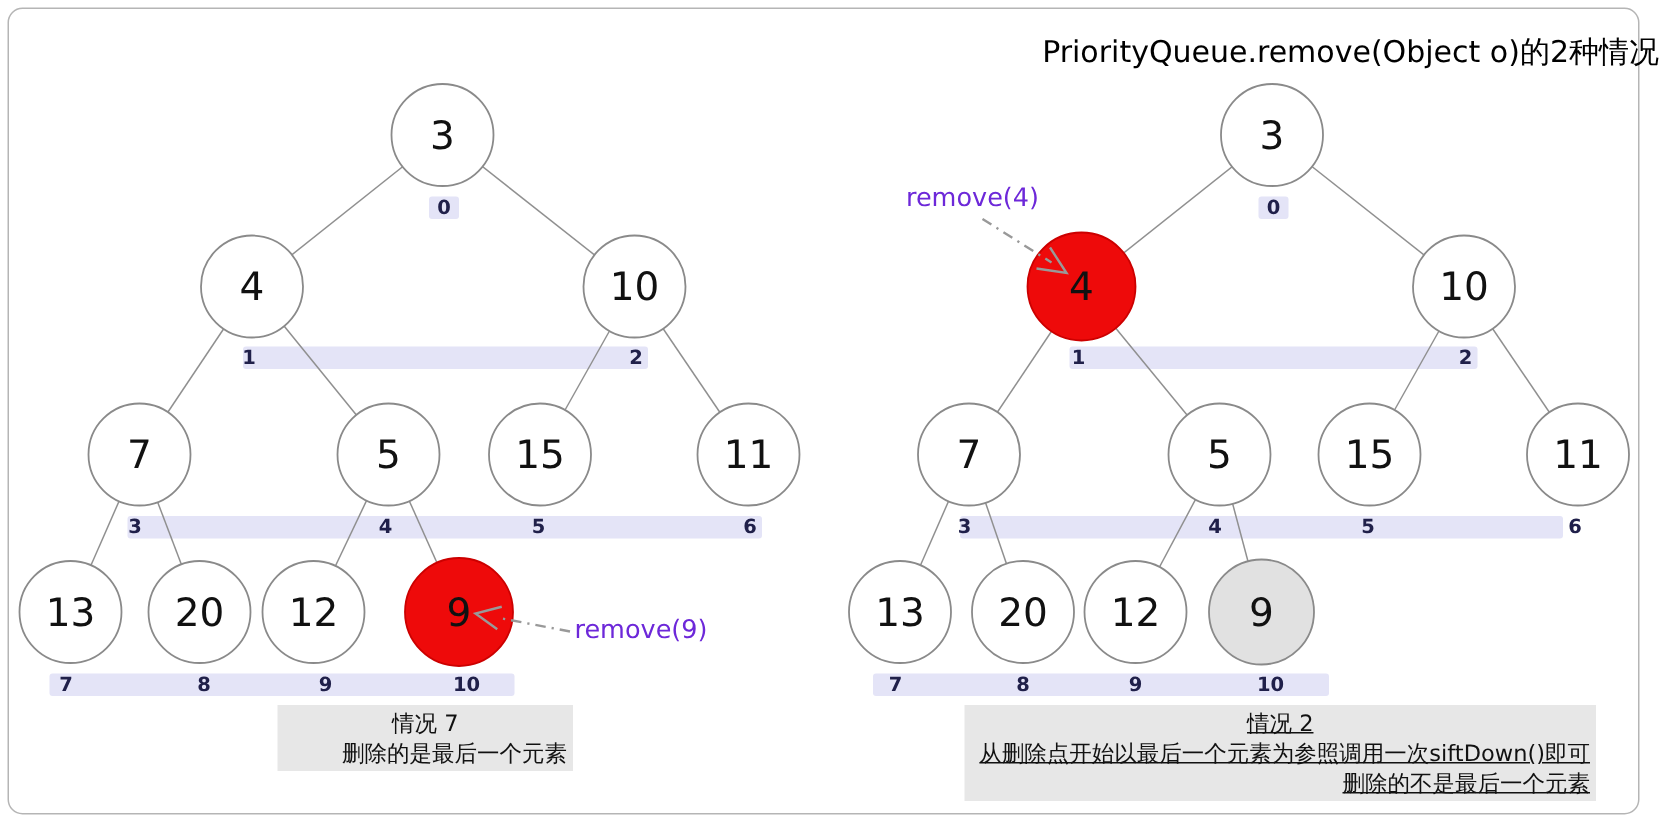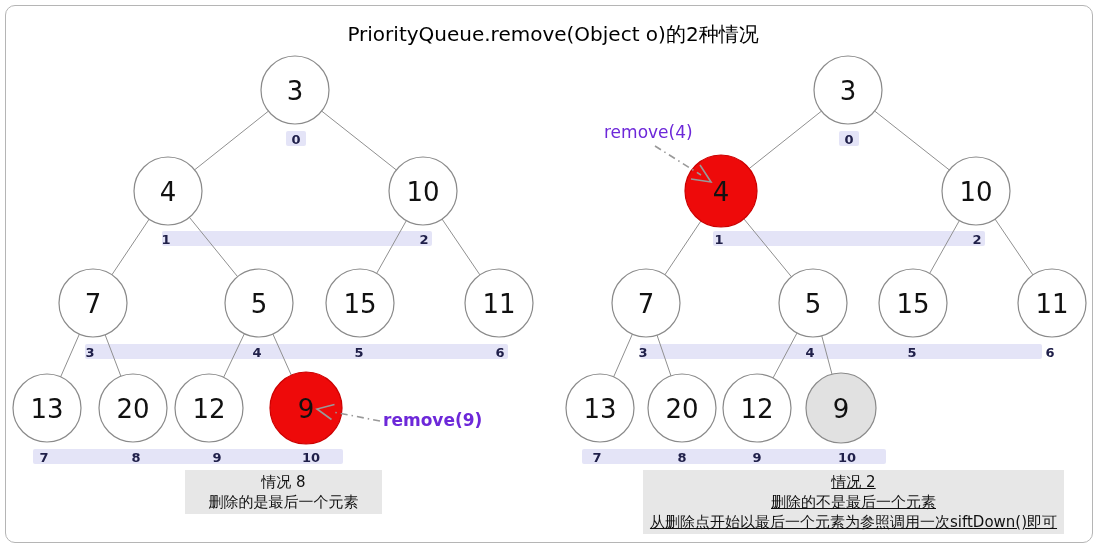--- a/index.html
+++ b/index.html
@@ -1,28 +1,28 @@
 <!DOCTYPE html>
 <html><head>
 <meta charset="utf-8">
 <style>
   html,body{margin:0;padding:0;background:#ffffff;}
   body{width:1106px;height:550px;font-family:"DejaVu Sans","Liberation Sans",sans-serif;}
   .canvas{position:relative;width:1106px;height:550px;overflow:hidden;background:#fff;}
   .frame{position:absolute;left:5px;top:5px;width:1086px;height:536px;border:1px solid #b5b5b5;border-radius:10px;}
-  .title{position:absolute;left:0;top:21px;width:1106px;text-align:center;font-size:20px;color:#000;}
+  .title{position:absolute;left:0;top:21px;width:1106px;text-align:right;font-size:20px;color:#000;}
   svg.diagram{position:absolute;left:0;top:0;}
   .remove-label{position:absolute;font-size:17px;color:#6d28d9;white-space:nowrap;}
-  .remove-1{left:383px;top:410px;font-weight:bold;}
+  .remove-1{left:383px;top:410px;}
   .remove-2{left:604px;top:122px;}
   .caption{position:absolute;top:470px;background:#e7e7e7;font-size:15px;line-height:20px;color:#111;padding:2px 4px;}
   .caption-1{left:185px;width:189px;}
   .caption-2{left:643px;width:413px;text-decoration:underline;}
   .cap-title{text-align:center;}
-  .cap-line{text-align:center;white-space:nowrap;}
+  .cap-line{text-align:right;white-space:nowrap;}
 </style>
 </head>
 <body>
 
 <div class="canvas">
   <div class="frame"></div>
   <div class="title">PriorityQueue.remove(Object o)的2种情况</div>
 
   <svg class="diagram" width="1106" height="550" viewBox="0 0 1106 550">
       <g>
@@ -126,22 +126,22 @@
         <text x="847" y="457" text-anchor="middle" dominant-baseline="central" font-size="13" font-weight="600" fill="#20204a">10</text>
         <line x1="655" y1="146" x2="701" y2="175" stroke="#999999" stroke-width="1.6" stroke-dasharray="7 4 1.5 4"></line>
         <polyline points="691,179 711,182 700,165" fill="none" stroke="#999999" stroke-width="1.6" stroke-linejoin="miter"></polyline>
       </g>
     </svg>
 
   <div class="remove-label remove-1">remove(9)</div>
   <div class="remove-label remove-2">remove(4)</div>
 
   <div class="caption caption-1">
-    <div class="cap-title">情况 8</div>
+    <div class="cap-title">情况 7</div>
     <div class="cap-line">删除的是最后一个元素</div>
   </div>
 
   <div class="caption caption-2">
     <div class="cap-title">情况 2</div>
+    <div class="cap-line">从删除点开始以最后一个元素为参照调用一次siftDown()即可</div>
     <div class="cap-line">删除的不是最后一个元素</div>
-    <div class="cap-line">从删除点开始以最后一个元素为参照调用一次siftDown()即可</div>
   </div>
 </div>
 
 </body></html>

